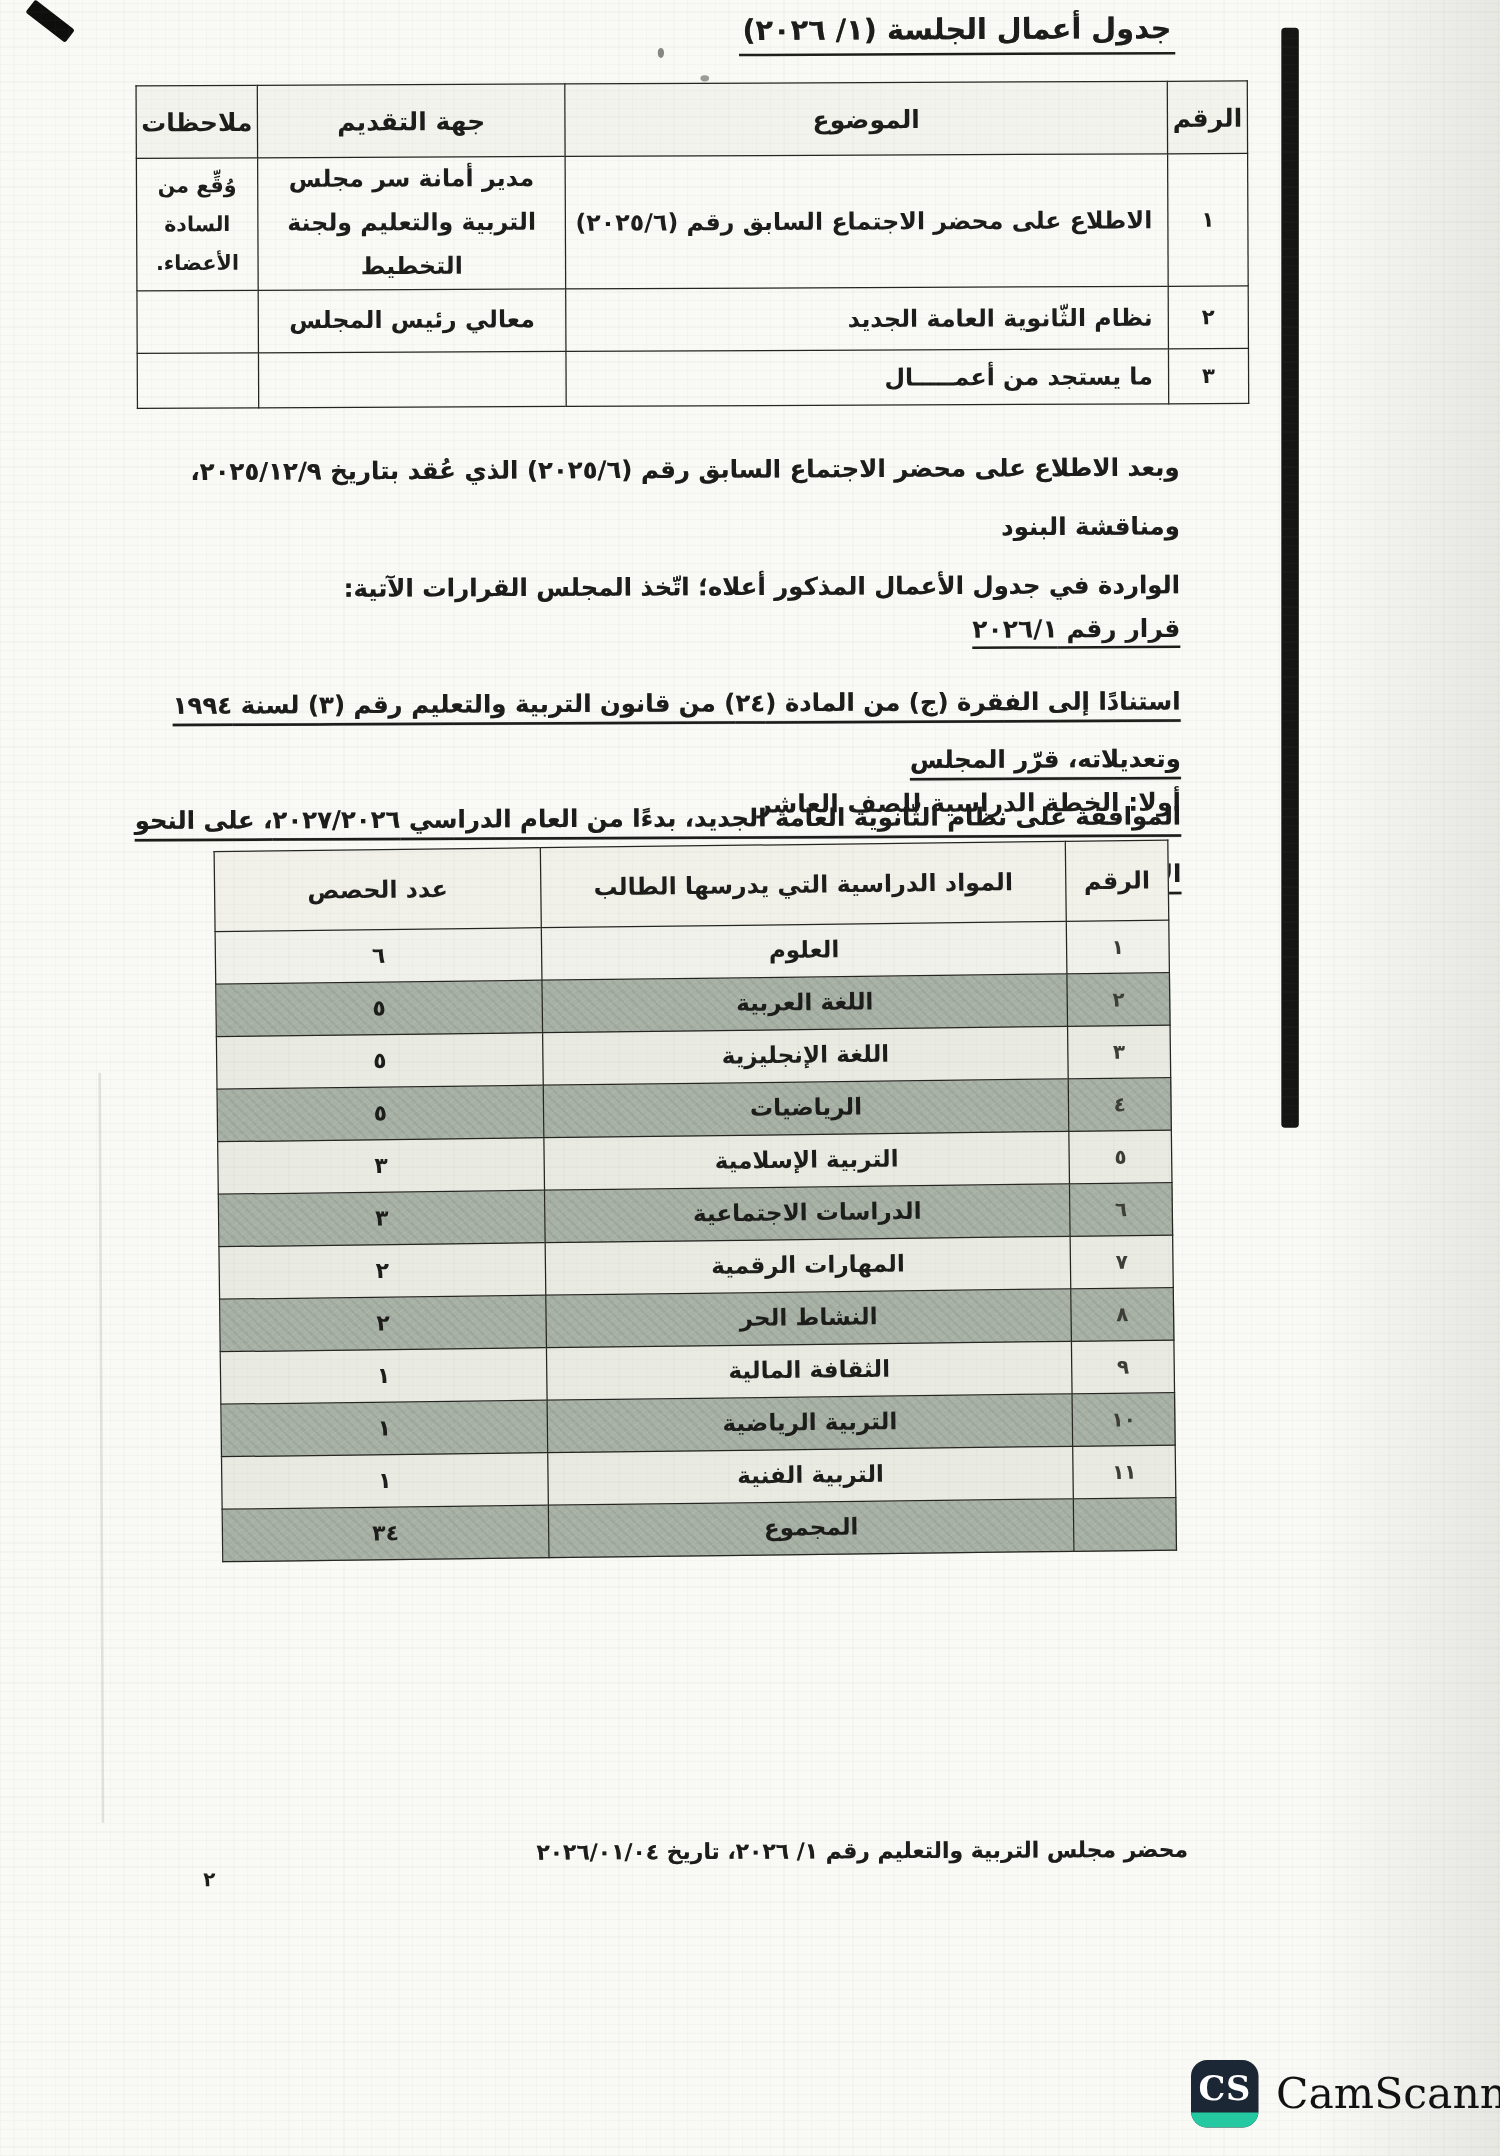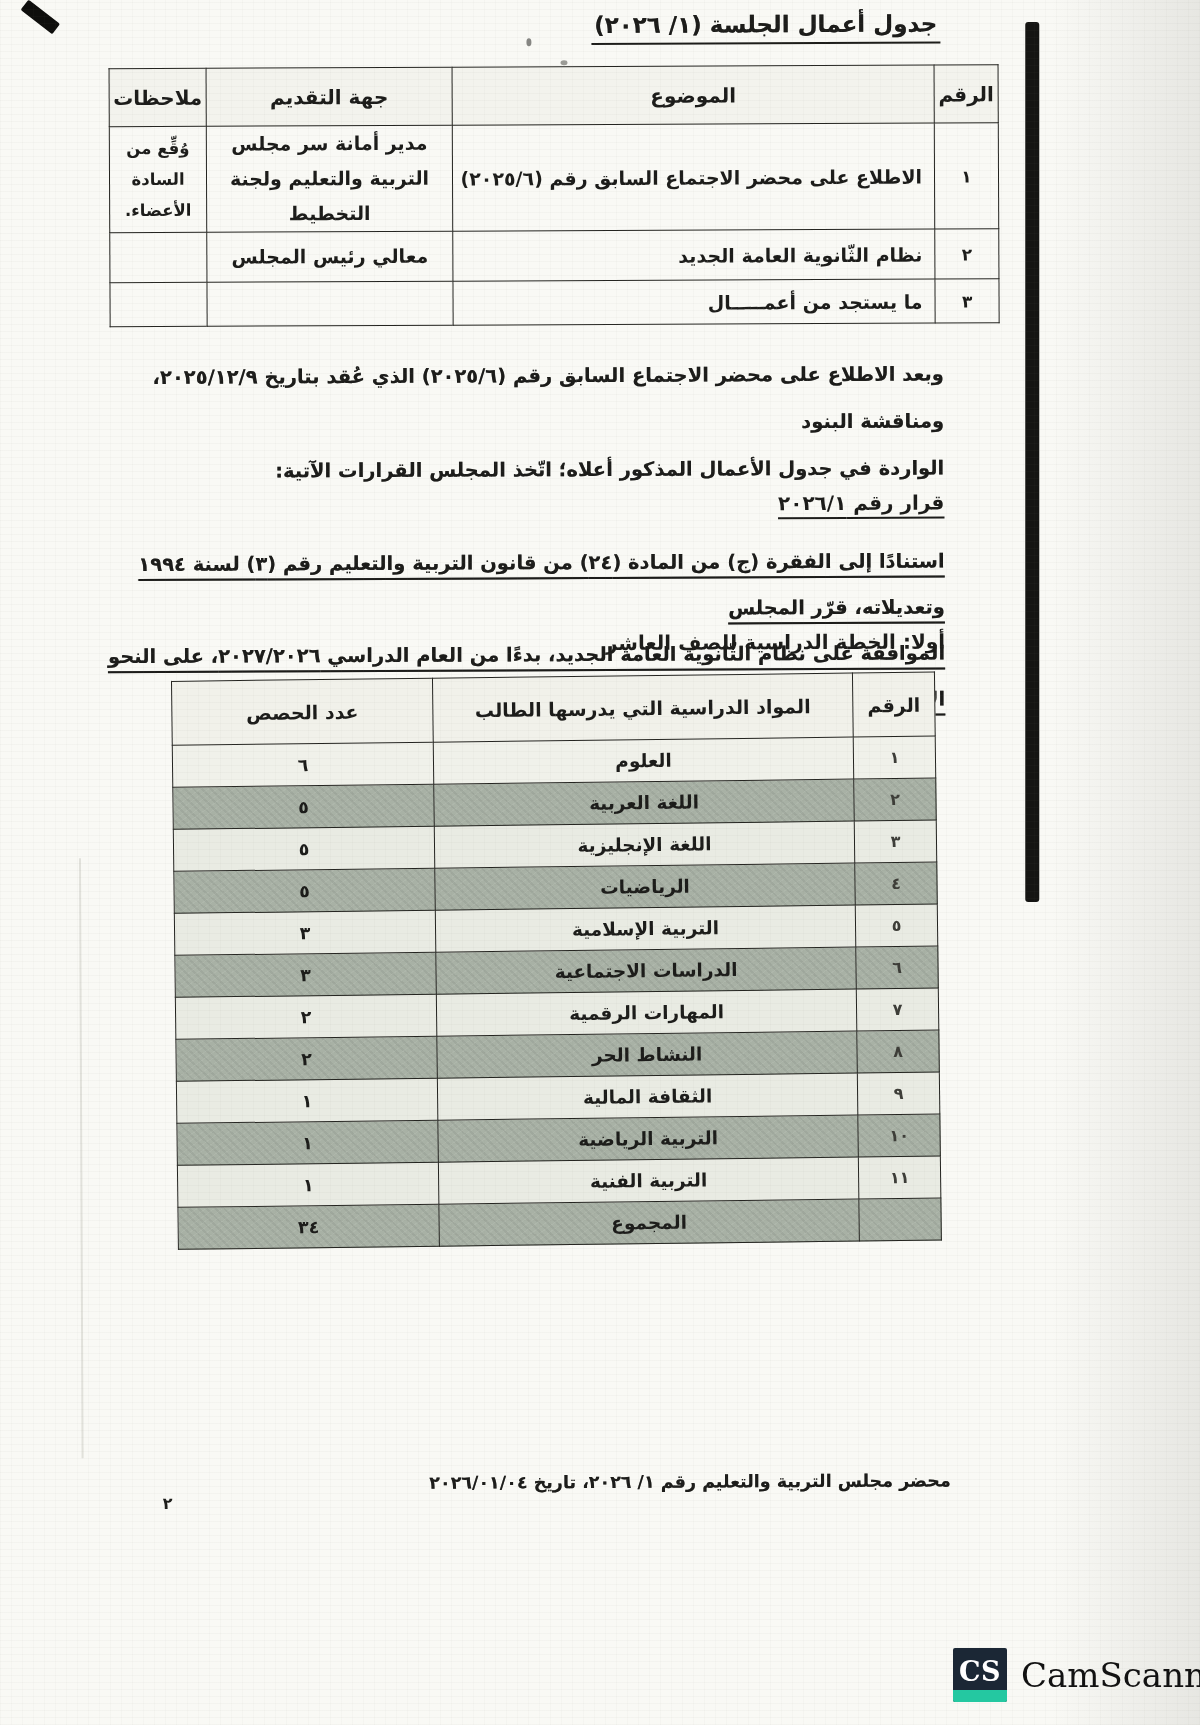--- a/index.html
+++ b/index.html
@@ -61,21 +61,21 @@
   .t2 td.c-num { text-align:center; font-size:16px; color:#3d3d38; }
   .t2 td.c-subj { text-align:center; font-size:18.5px; }
   .t2 td.c-per { text-align:center; font-size:17.5px; }
 
   .footer-ref { position:absolute; top:1472px; right:252px; font-size:17.5px; font-weight:bold;
     text-shadow:0 0 0.5px rgba(20,20,18,0.5); }
   .page-num { position:absolute; top:1492px; left:160px; font-size:16px; font-weight:bold; }
 
   
   .cs-brand { position:absolute; left:953px; top:1648px; z-index:6; display:flex; align-items:center; direction:ltr; }
-  .cs-icon { position:relative; width:54px; height:54px; background:#1b2735; border-radius:2px; overflow:hidden;
+  .cs-icon { position:relative; width:54px; height:54px; background:#1b2735; border-radius:13px; overflow:hidden;
     display:flex; align-items:center; justify-content:center; }
   .cs-txt { color:#ffffff; font-family:"DejaVu Serif", serif; font-weight:bold; font-size:27px; margin-top:-7px; letter-spacing:0.5px; }
   .cs-strip { position:absolute; left:0; bottom:0; width:100%; height:12px; background:#24c8a1; }
   .cs-label { font-family:"DejaVu Serif", serif; font-size:34px; color:#121212; margin-left:14px; }
 </style>
 </head>
 <body>
 
 <div class="page">
   <div class="sheet">

